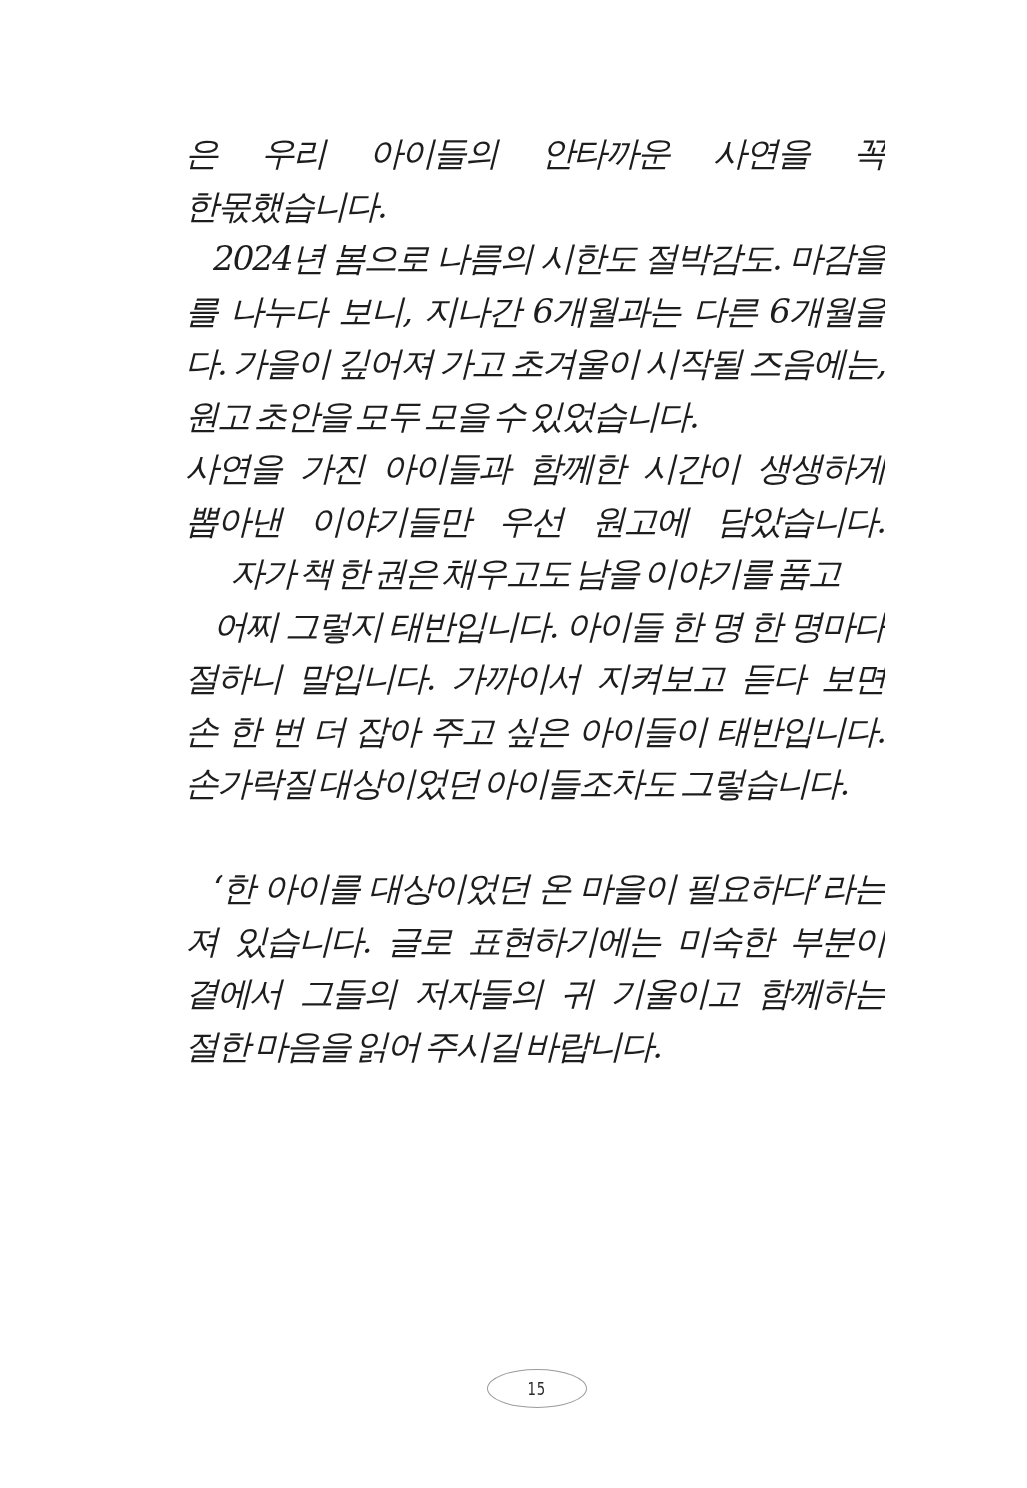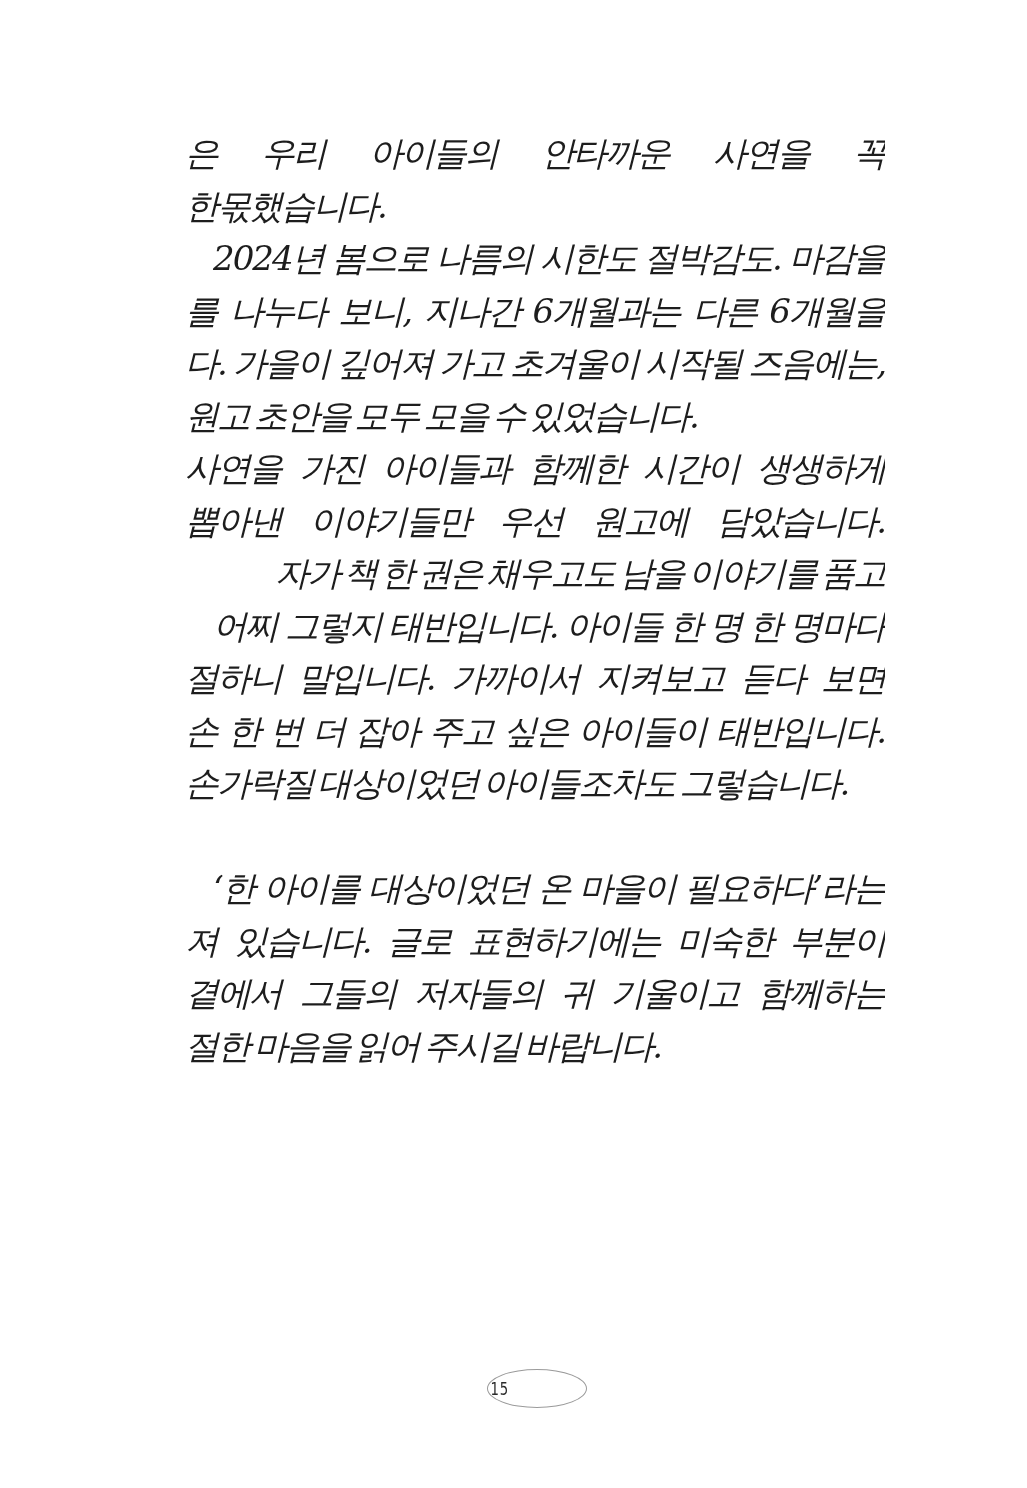--- a/index.html
+++ b/index.html
@@ -31,41 +31,41 @@
     overflow: hidden;
     white-space: normal;
     word-break: keep-all;
     font-style: italic;
   }
   .line.j {
     text-align: justify;
     text-align-last: justify;
   }
   .line.e {
-    text-align: right;
+    text-align: center;
     text-align-last: left;
   }
   .line.ind {
     padding-left: 28px;
   }
   .gap {
     height: 52.5px;
   }
   .folio {
     position: absolute;
     left: 487px;
     top: 1369px;
     width: 100px;
     height: 39px;
     border: 1px solid #9b9b9b;
     border-radius: 50%;
     box-sizing: border-box;
     display: flex;
     align-items: center;
-    justify-content: flex-start;
+    justify-content: center;
     background: #ffffff;
   }
   .folio-num {
     font-family: "DejaVu Sans", sans-serif;
     font-size: 17px;
     color: #2a2a2a;
     transform: scaleX(0.78);
     letter-spacing: 1px;
   }
 </style>

